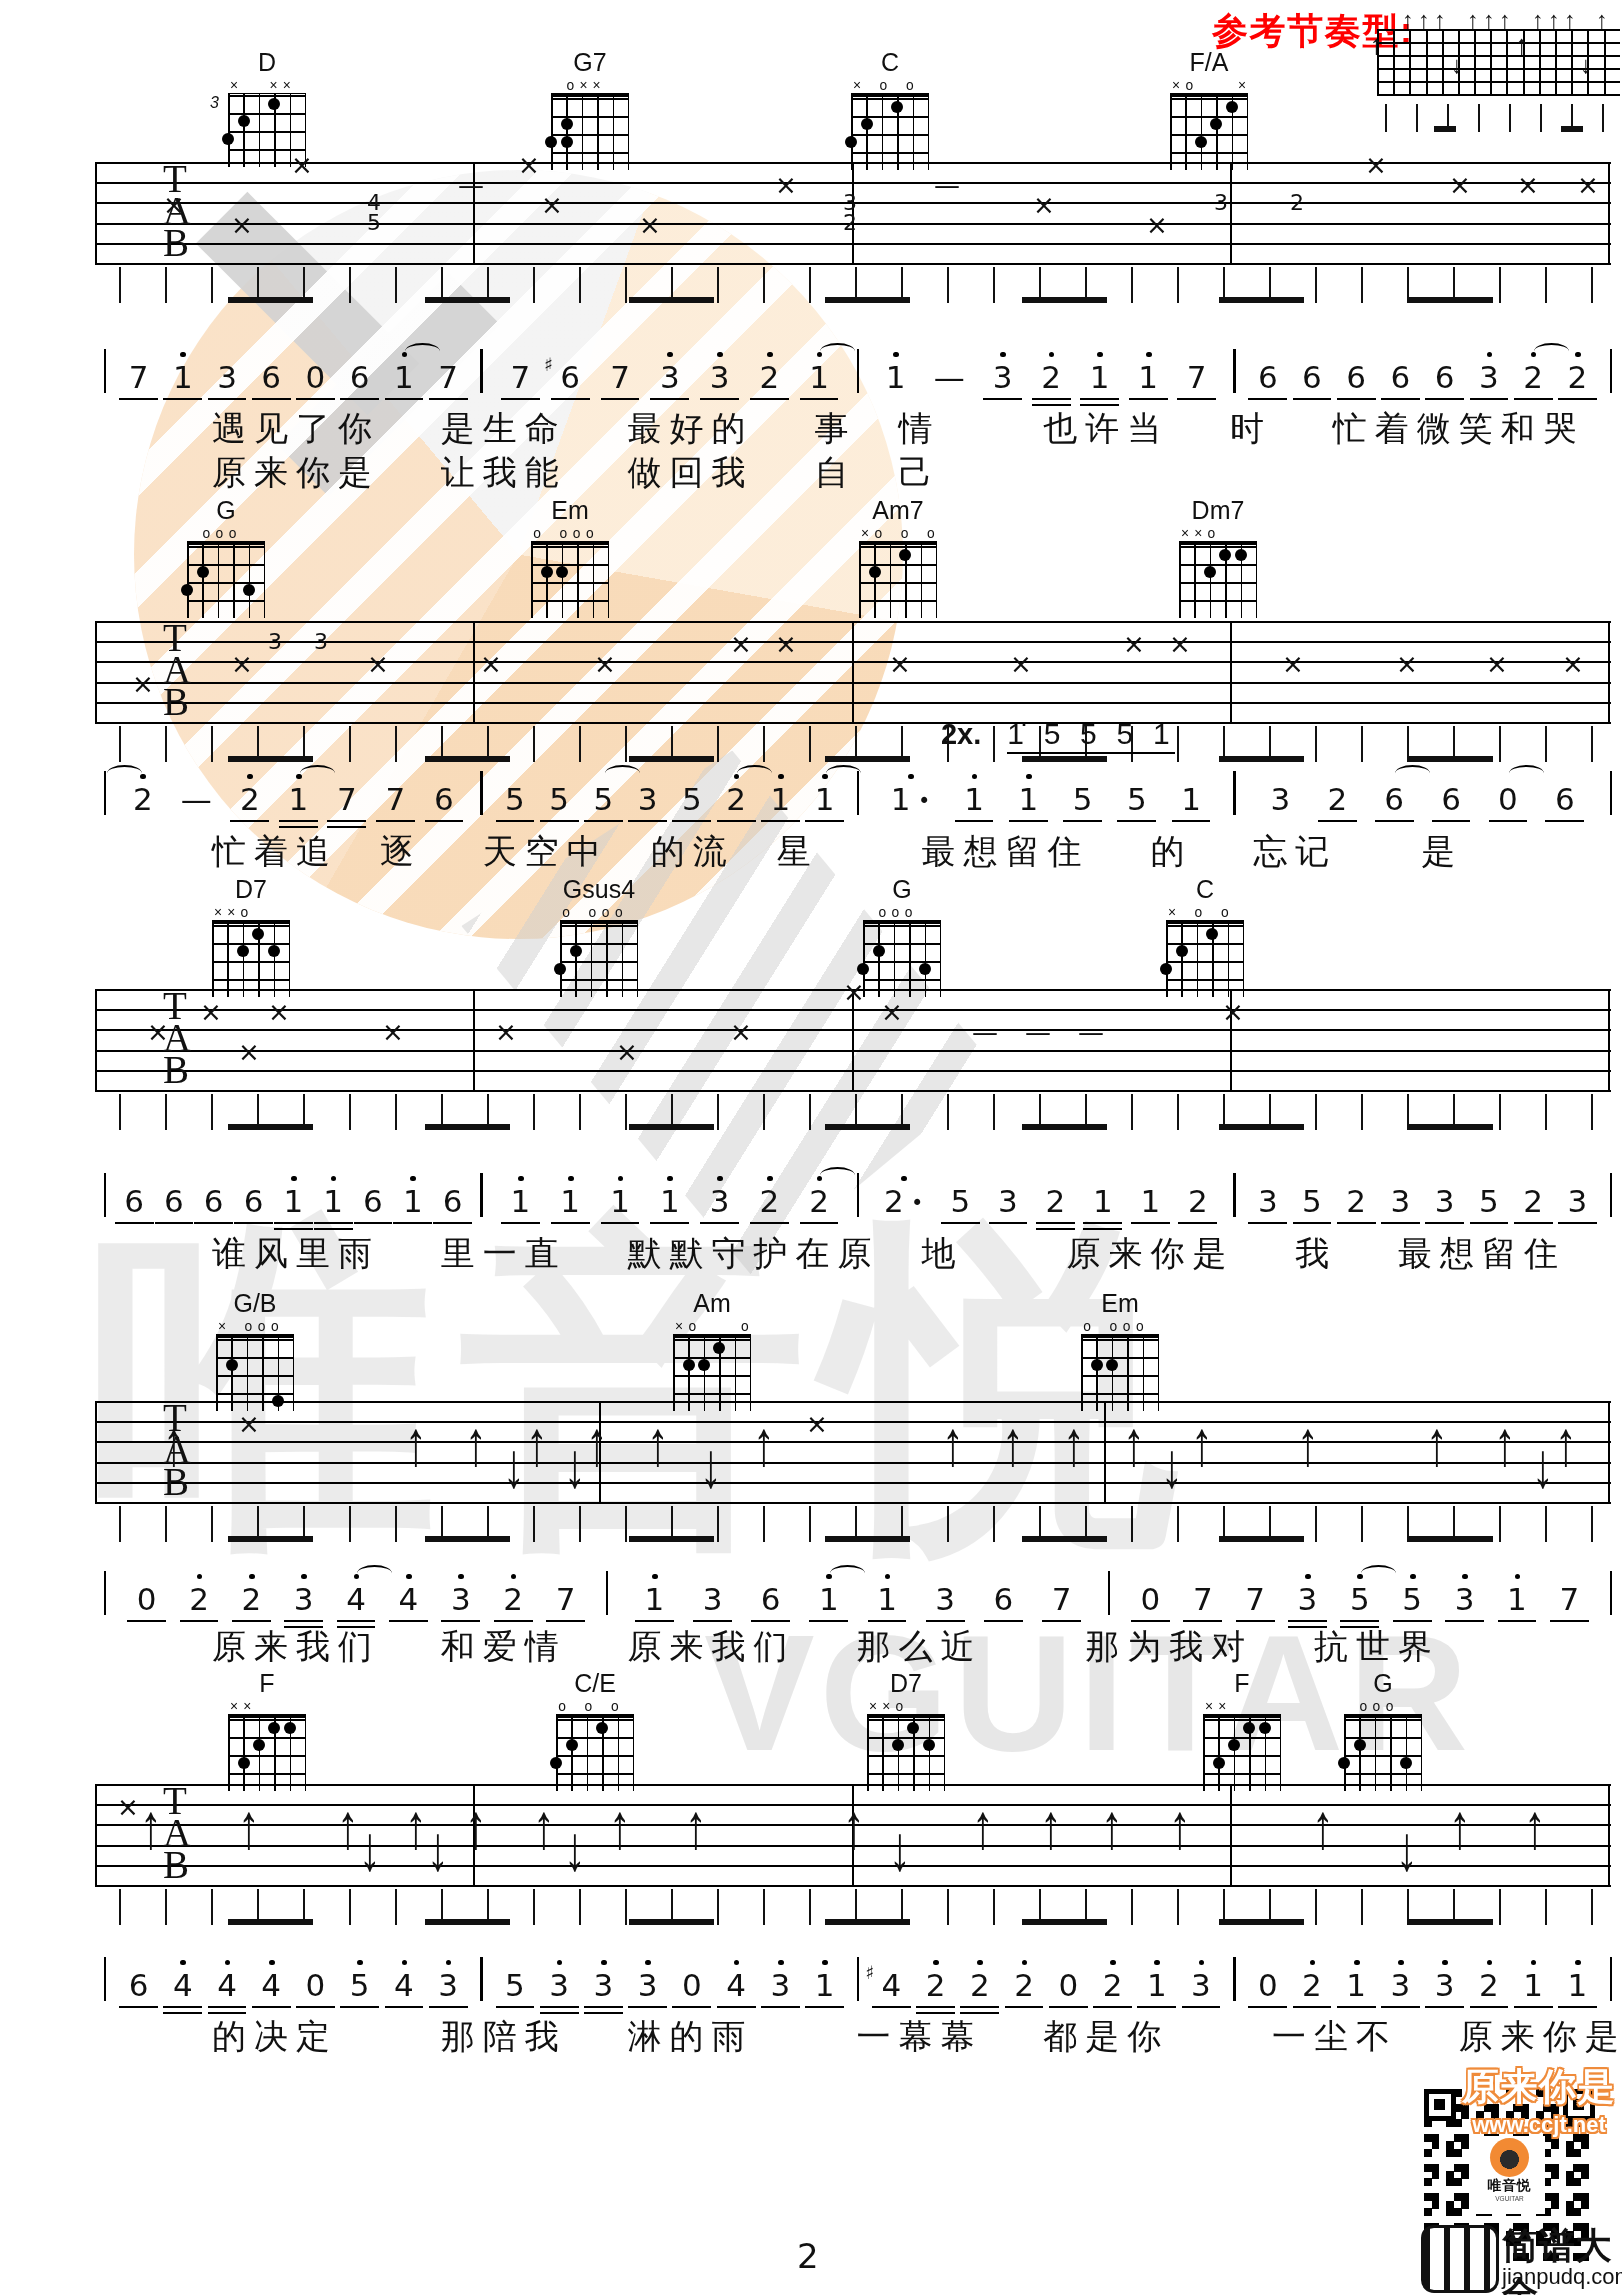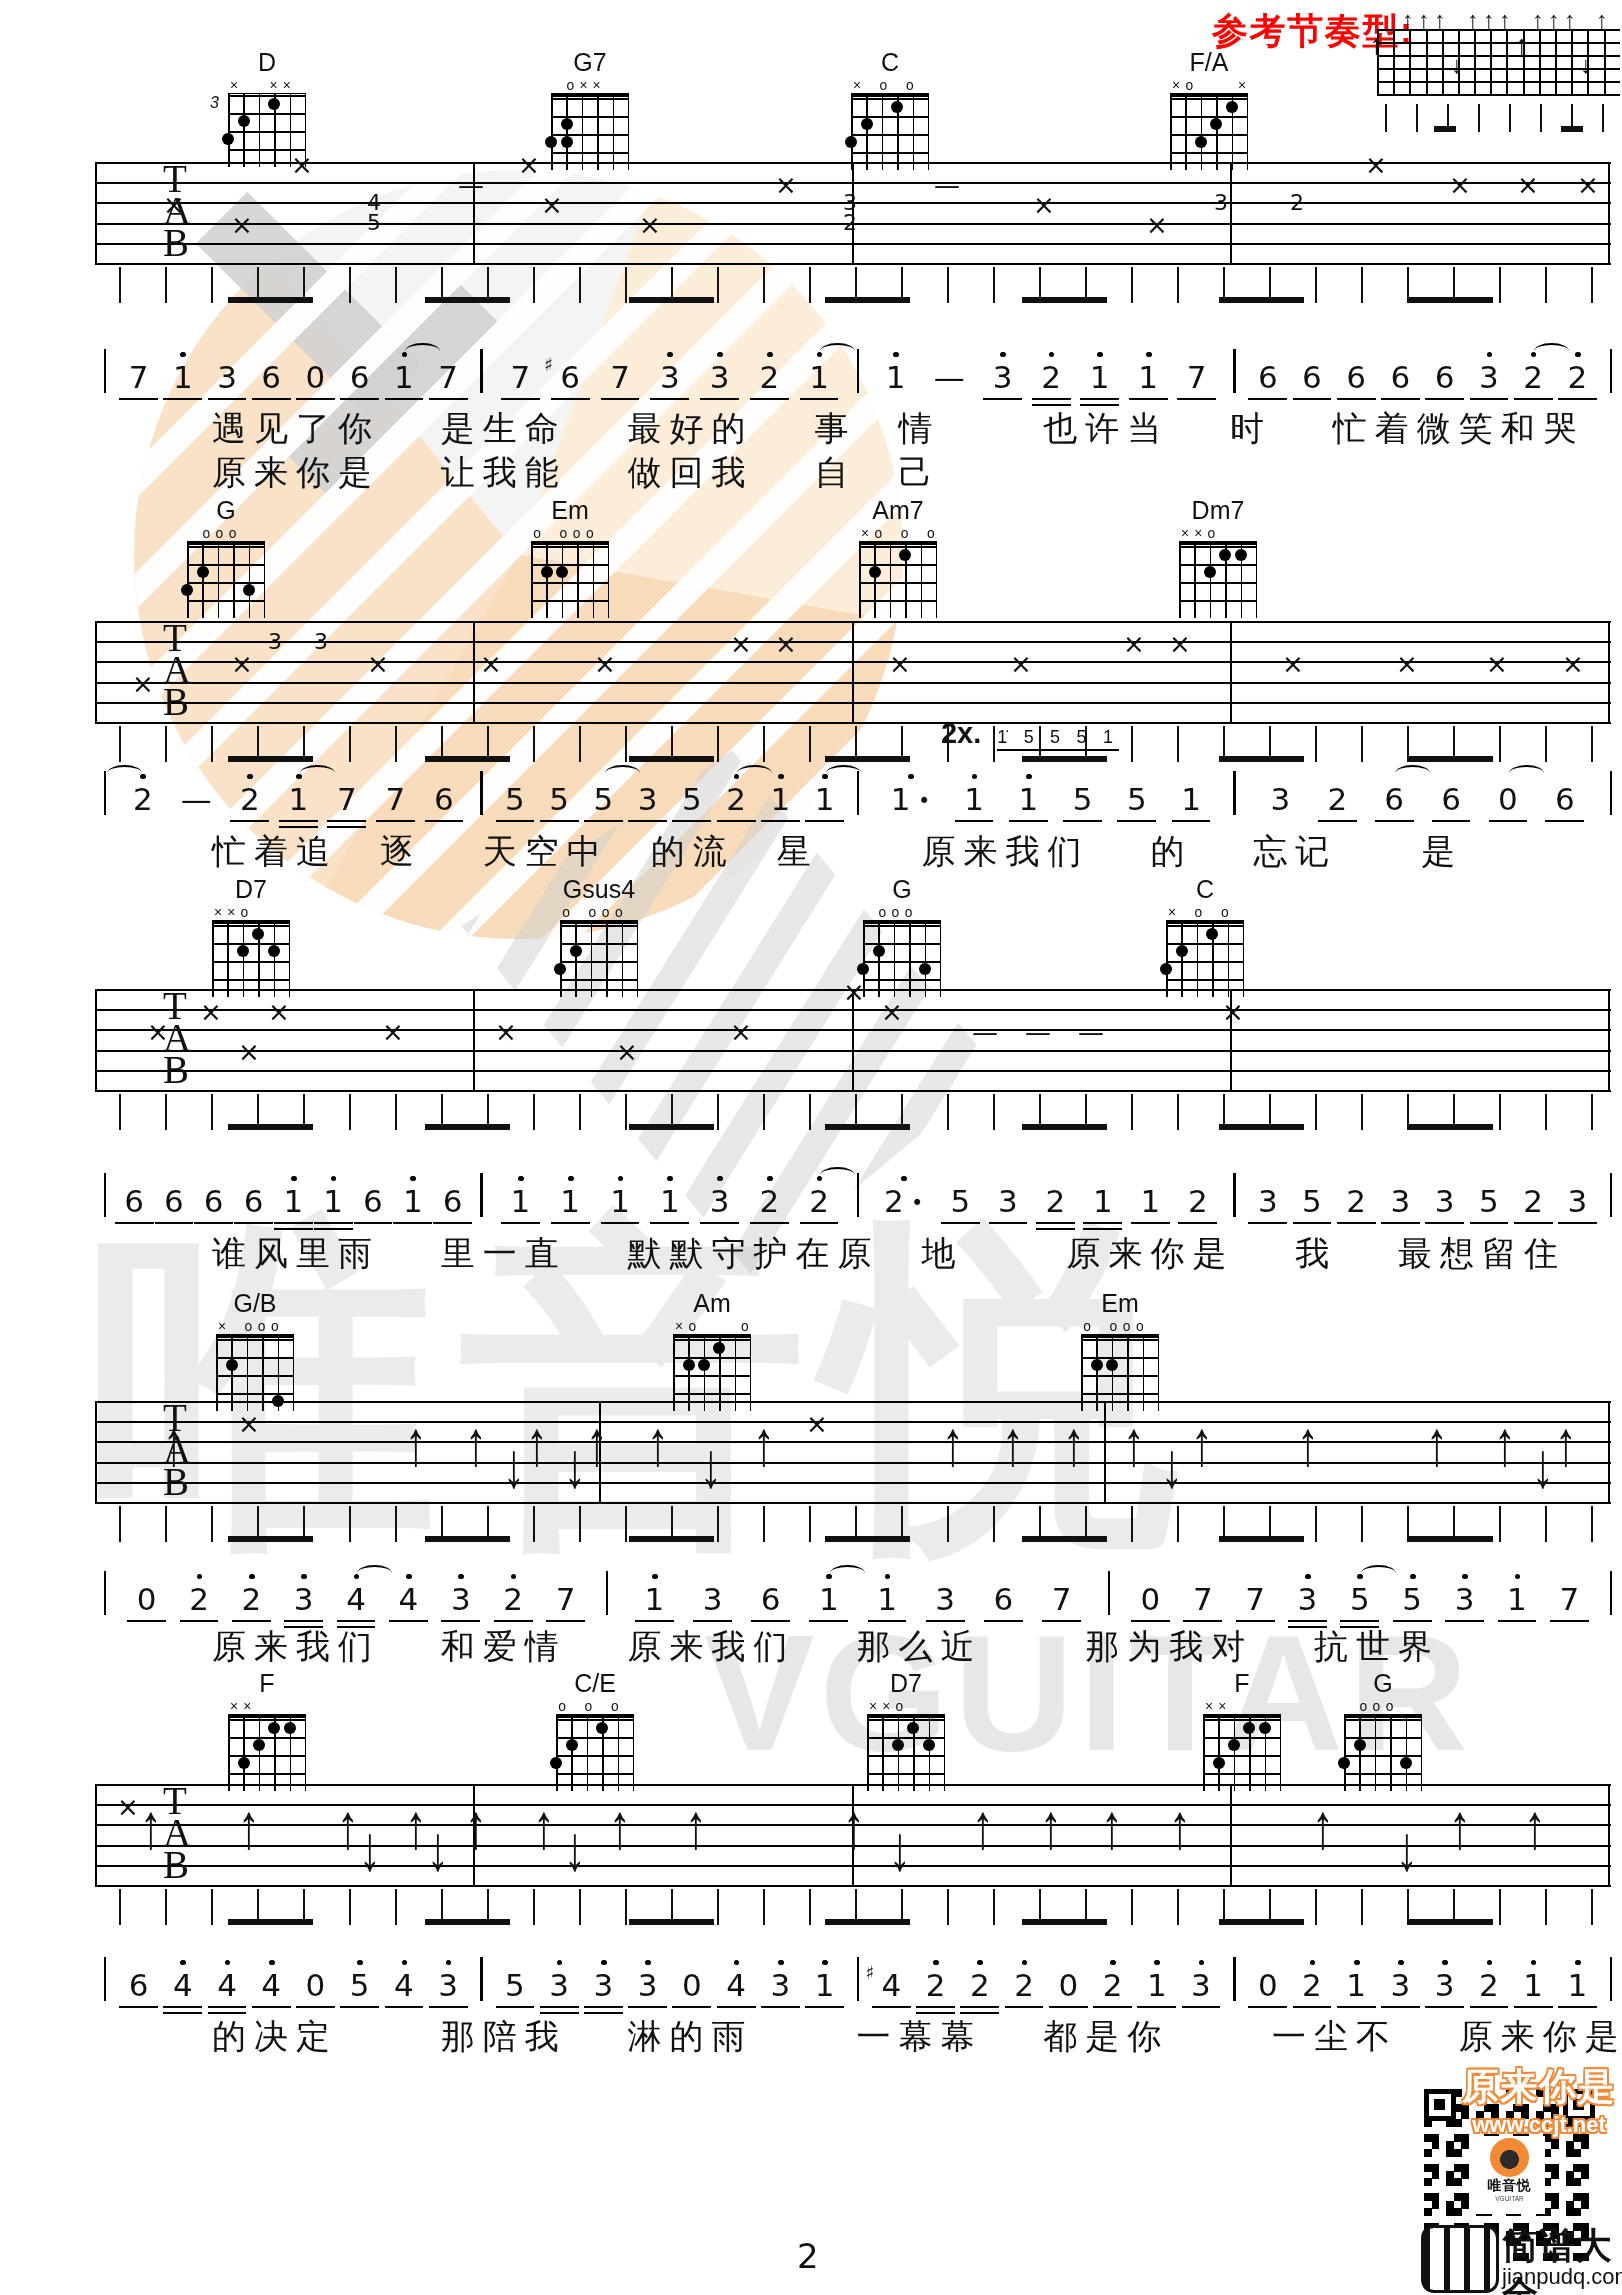--- a/index.html
+++ b/index.html
@@ -58,21 +58,21 @@
     padding:0 1.6px;min-width:21px;text-align:center;}
   .odot{position:absolute;left:50%;top:-10.5px;width:5.7px;height:5.7px;margin-left:-2.4px;border-radius:50%;background:#000;}
   .ul1{position:absolute;left:-7.3px;right:-7.3px;bottom:-7.3px;height:2.4px;background:#000;}
   .ul2{position:absolute;left:-7.3px;right:-7.3px;bottom:-13px;height:2.4px;background:#000;}
   .sh{position:absolute;left:-13.8px;top:-6.5px;font-size:18.6px;}
   .adot{display:inline-block;margin-left:7.3px;font-size:21px;vertical-align:middle;}
   .arcr{position:absolute;top:-19.4px;left:55%;width:145%;height:14.6px;border-top:2.4px solid #000;border-radius:50% 50% 0 0;}
   .arcl{position:absolute;top:-19.4px;right:55%;width:145%;height:14.6px;border-top:2.4px solid #000;border-radius:50% 50% 0 0;}
   .anno{position:absolute;top:-53px;left:55.5%;white-space:nowrap;}
   .anno b{font-size:29px;}
-  .anno span{font-size:18px;margin-left:16px;letter-spacing:5.7px;border-bottom:2.4px solid #000;padding-bottom:1.6px;}
+  .anno span{font-size:30px;margin-left:26px;letter-spacing:5.7px;border-bottom:2.4px solid #000;padding-bottom:1.6px;}
   .lyrics{position:absolute;left:212px;width:1400px;font-size:34px;letter-spacing:8px;white-space:pre;
     font-family:"DejaVu Sans",sans-serif;}
   
   .outline-orange{color:#fff;font-weight:bold;
     text-shadow:-1.6px -1.6px 0 #ef8b3a,1.6px -1.6px 0 #ef8b3a,-1.6px 1.6px 0 #ef8b3a,1.6px 1.6px 0 #ef8b3a,
                 -1.6px 0 0 #ef8b3a,1.6px 0 0 #ef8b3a,0 -1.6px 0 #ef8b3a,0 1.6px 0 #ef8b3a;}
   #ccjt{position:absolute;left:1456px;top:2062px;width:166px;text-align:center;z-index:6;}
   #ccjt .t1{font-size:37px;letter-spacing:1.6px;}
   #ccjt .t2{font-size:22px;}
   #qr{position:absolute;left:1424px;top:2089px;width:172px;height:172px;background:#fff;z-index:5;}
@@ -445,21 +445,21 @@
           <div class="note"><span>3</span></div>
           <div class="note"><span>2</span><div class="ul1"></div></div>
           <div class="note"><span>6</span><div class="ul1"></div><div class="arcr"></div></div>
           <div class="note"><span>6</span><div class="ul1"></div></div>
           <div class="note"><span>0</span><div class="ul1"></div><div class="arcr"></div></div>
           <div class="note"><span>6</span><div class="ul1"></div></div>
         </div>
         <div class="mbar"></div>
         <div class="anno"><b>2x.</b><span>1̇ 5 5 5 1</span></div>
       </div>
-      <div class="lyrics" style="top: 829px;">忙着追　逐　 天空中　的流　星　　 原来我们　 的　 忘记　　是</div>
+      <div class="lyrics" style="top: 829px;">忙着追　逐　 天空中　的流　星　　 最想留住　 的　 忘记　　是</div>
       <div class="chord" style="left: 201px; top: 874px;">
         <div class="chord-name">D7</div>
         <div class="chord-top">
           <span>×</span>
           <span>×</span>
           <span>o</span>
           <span></span>
           <span></span>
           <span></span>
         </div>

